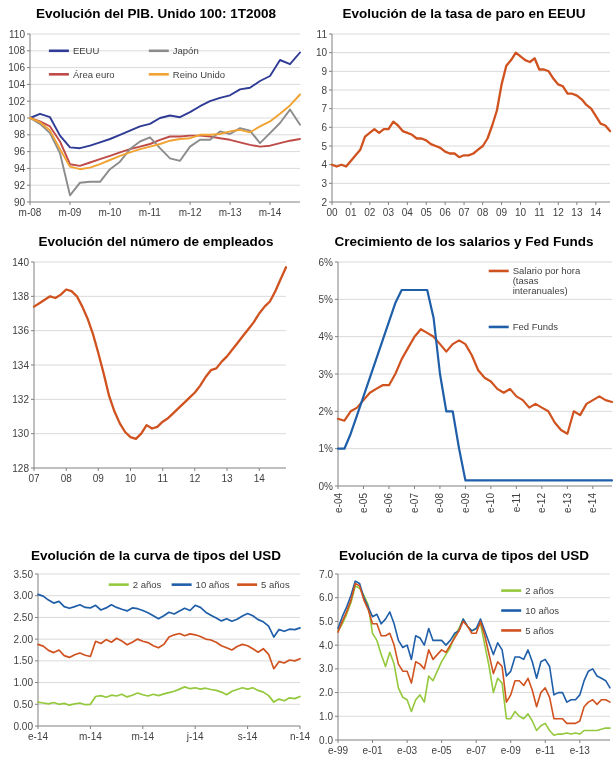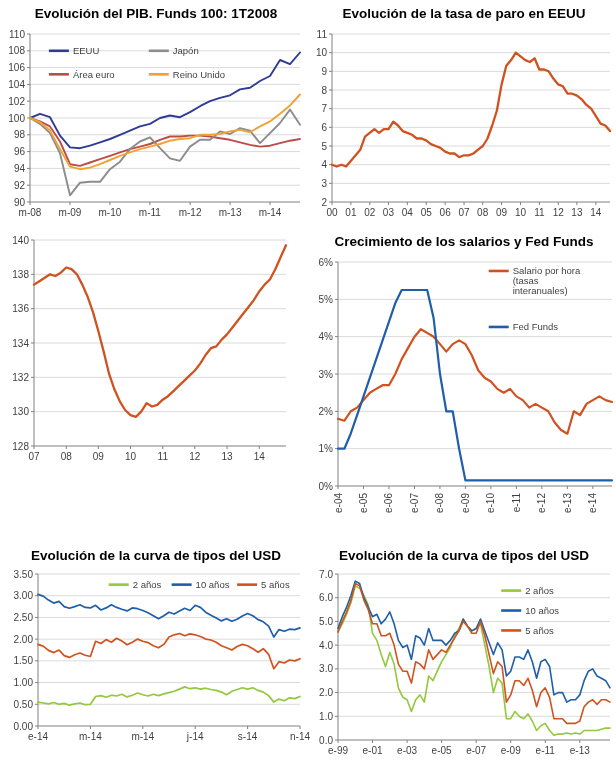--- a/index.html
+++ b/index.html
@@ -8,21 +8,21 @@
   .panel h3{margin:0;height:22px;line-height:20px;font-size:13.5px;font-weight:bold;color:#000;text-align:center;white-space:nowrap;}
   svg{display:block;}
   svg text{font-family:"Liberation Sans",sans-serif;}
   .tick{font-size:10px;fill:#3f3f3f;}
   .leg{font-size:9.5px;fill:#3f3f3f;}
 </style>
 </head>
 <body>
 
 <div class="panel" style="left:2px;top:4px;">
-  <h3>Evolución del PIB. Funds 100: 1T2008</h3>
+  <h3>Evolución del PIB. Unido 100: 1T2008</h3>
   <svg width="308" height="198">
       <line x1="25" x2="28" y1="176" y2="176" stroke="#808080" stroke-width="1"></line>
       <text x="23" y="179.5" text-anchor="end" class="tick">90</text>
       <line x1="28" x2="298" y1="159.2" y2="159.2" stroke="#dadada" stroke-width="1"></line>
       <line x1="25" x2="28" y1="159.2" y2="159.2" stroke="#808080" stroke-width="1"></line>
       <text x="23" y="162.7" text-anchor="end" class="tick">92</text>
       <line x1="28" x2="298" y1="142.4" y2="142.4" stroke="#dadada" stroke-width="1"></line>
       <line x1="25" x2="28" y1="142.4" y2="142.4" stroke="#808080" stroke-width="1"></line>
       <text x="23" y="145.9" text-anchor="end" class="tick">94</text>
       <line x1="28" x2="298" y1="125.6" y2="125.6" stroke="#dadada" stroke-width="1"></line>
@@ -142,20 +142,21 @@
       <text x="248.29199999999997" y="190" text-anchor="middle" class="tick">12</text>
       <line x1="266.918" x2="266.918" y1="176" y2="179" stroke="#808080" stroke-width="1"></line>
       <text x="266.918" y="190" text-anchor="middle" class="tick">13</text>
       <line x1="285.822" x2="285.822" y1="176" y2="179" stroke="#808080" stroke-width="1"></line>
       <text x="285.822" y="190" text-anchor="middle" class="tick">14</text>
       <polyline points="22.0,138.7 26.7,140.5 31.4,138.7 36.1,140.5 40.8,134.9 45.6,129.3 50.3,123.7 55.0,110.7 59.7,106.9 64.4,103.2 69.1,106.9 73.8,103.2 78.5,103.2 83.3,95.7 88.0,99.5 92.7,105.1 97.4,106.9 102.1,108.8 106.8,112.5 111.5,112.5 116.2,114.4 120.9,118.1 125.7,120.0 130.4,121.9 135.1,125.6 139.8,127.5 144.5,127.5 149.2,131.2 153.9,129.3 158.6,129.3 163.4,127.5 168.1,123.7 172.8,120.0 177.5,112.5 182.2,99.5 186.9,84.5 191.6,58.4 196.3,39.7 201.1,34.1 205.8,26.7 210.5,30.4 215.2,34.1 219.9,36.0 224.6,32.3 229.3,43.5 234.0,43.5 238.7,45.3 243.5,52.8 248.2,58.4 252.9,60.3 257.6,67.7 262.3,67.7 267.0,69.6 271.7,73.3 276.4,78.9 281.2,82.7 285.9,90.1 290.6,97.6 295.3,99.5 300.0,105.1" fill="none" stroke="#d0521f" stroke-width="2.3" stroke-linejoin="round" stroke-linecap="round"></polyline>
     </svg>
 </div>
 
 <div class="panel" style="left:2px;top:232px;">
+  <h3>Evolución del número de empleados</h3>
   <svg width="308" height="240">
       <line x1="29" x2="32" y1="214" y2="214" stroke="#808080" stroke-width="1"></line>
       <text x="27" y="217.5" text-anchor="end" class="tick">128</text>
       <line x1="32" x2="284" y1="179.66666666666669" y2="179.66666666666669" stroke="#dadada" stroke-width="1"></line>
       <line x1="29" x2="32" y1="179.66666666666669" y2="179.66666666666669" stroke="#808080" stroke-width="1"></line>
       <text x="27" y="183.16666666666669" text-anchor="end" class="tick">130</text>
       <line x1="32" x2="284" y1="145.33333333333334" y2="145.33333333333334" stroke="#dadada" stroke-width="1"></line>
       <line x1="29" x2="32" y1="145.33333333333334" y2="145.33333333333334" stroke="#808080" stroke-width="1"></line>
       <text x="27" y="148.83333333333334" text-anchor="end" class="tick">132</text>
       <line x1="32" x2="284" y1="111" y2="111" stroke="#dadada" stroke-width="1"></line>

